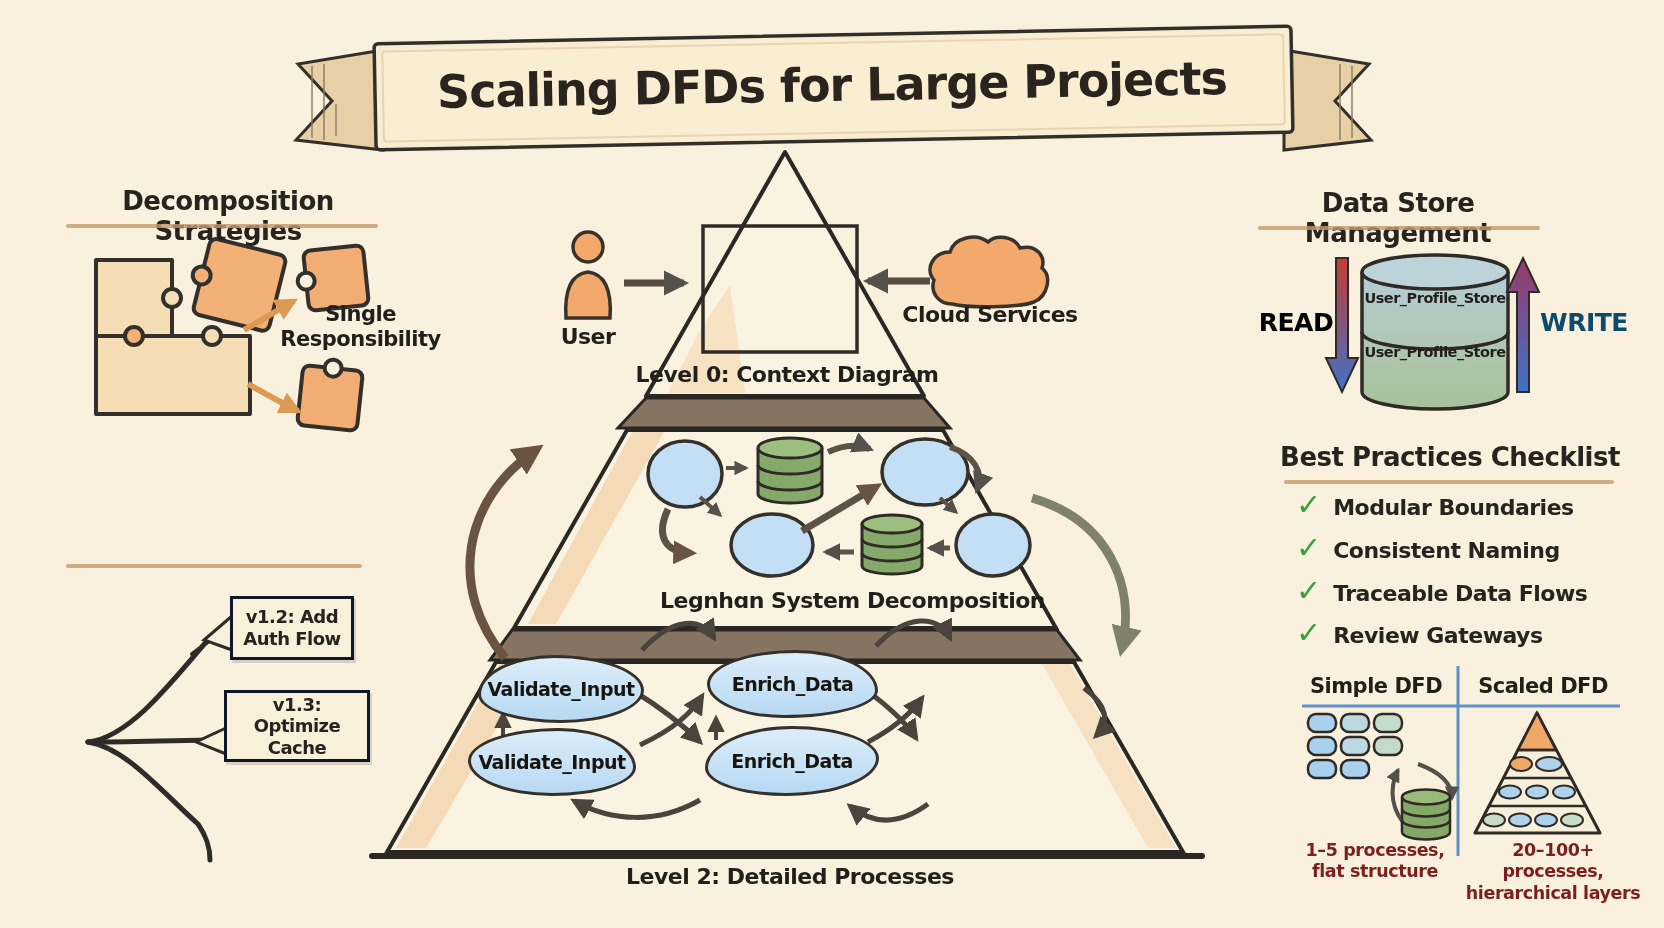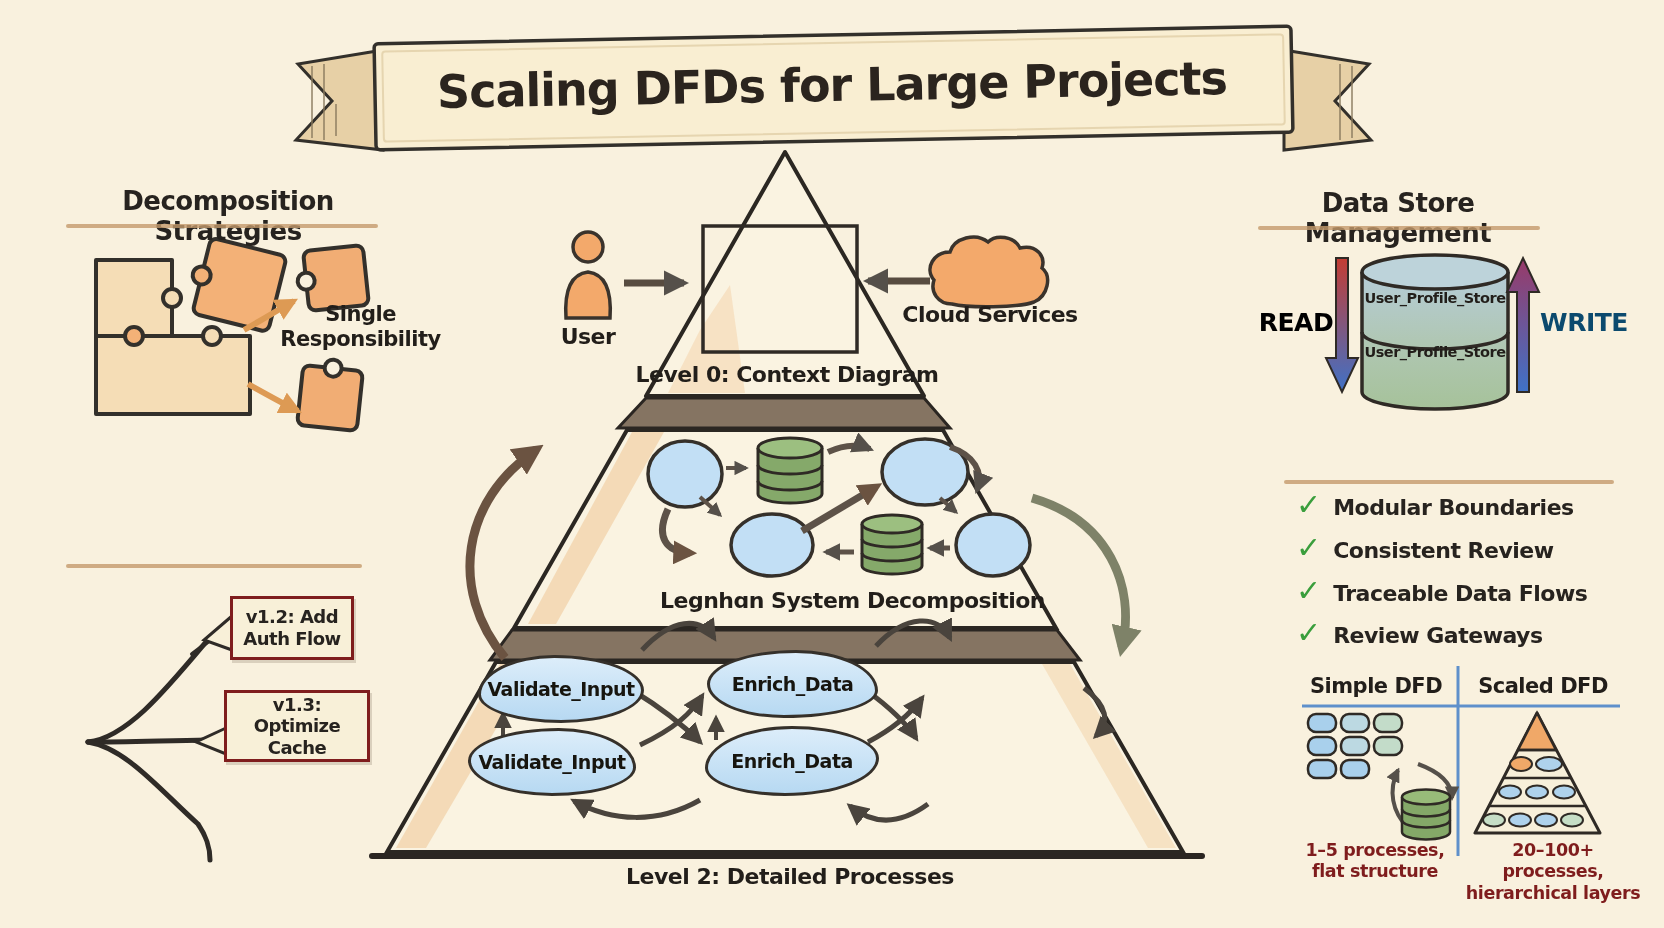--- a/index.html
+++ b/index.html
@@ -5,21 +5,21 @@
   html,body{margin:0;padding:0;background:#efe5cd;}
   .canvas{position:relative;width:1664px;height:928px;background:#f9f1de;overflow:hidden;
           font-family:"DejaVu Sans",sans-serif;color:#27231f;padding-left:20px;}
   .hd{position:absolute;font-weight:700;text-align:center;color:#27231f;letter-spacing:-0.5px;}
   .ul{position:absolute;background:#c49a6c;height:4px;border-radius:3px;opacity:.8;}
   .lab{position:absolute;text-align:center;font-weight:700;color:#221e1a;letter-spacing:-0.5px;}
   .bubble{position:absolute;display:flex;align-items:center;justify-content:center;
           background:linear-gradient(#dcedfa,#b7d9f2);border:3.5px solid #35302a;
           font-weight:700;font-size:19px;color:#17150f;letter-spacing:-0.5px;z-index:3;}
   .tag{position:absolute;display:flex;align-items:center;justify-content:center;text-align:center;
-       background:#f8f0d8;border:3px solid #7f1d1d;font-weight:700;font-size:18px;line-height:1.2;
+       background:#f8f0d8;border:3px solid #0f172a;font-weight:700;font-size:18px;line-height:1.2;
        box-shadow:2px 3px 0 rgba(80,60,40,.18);z-index:3;letter-spacing:-0.5px;}
   .cap{position:absolute;text-align:center;font-weight:600;font-size:17.5px;line-height:1.22;color:#7f1d1d;letter-spacing:-0.4px;}
   .chk{position:absolute;display:flex;align-items:center;gap:12px;z-index:3;}
   .chk .m{color:#3a9e3c;font-size:30px;font-weight:700;line-height:1;transform:translateY(-2px);}
   .chk .t{font-size:22px;font-weight:600;letter-spacing:-0.5px;}
   svg{position:absolute;left:0;top:0;}
   .title{position:absolute;left:382px;top:58px;width:900px;text-align:center;font-size:46px;
          font-weight:700;color:#2b241e;letter-spacing:-1px;transform:rotate(-1deg);z-index:3;}
 </style>
 </head>
@@ -242,28 +242,29 @@
   <div class="bubble" style="left:468px;top:728px;width:162px;height:62px;border-radius:54% 46% 50% 50%/48% 58% 42% 52%;">Validate_Input</div>
   <div class="bubble" style="left:705px;top:726px;width:168px;height:64px;border-radius:50% 50% 54% 46%/60% 46% 54% 40%;">Enrich_Data</div>
 
   <div class="hd" style="left:1226px;top:188px;width:344px;font-size:26px;">Data Store Management</div>
   <div class="ul" style="left:1258px;top:226px;width:282px;"></div>
   <div class="lab" style="left:1258px;top:308px;width:76px;font-size:25px;color:#000000;">READ</div>
   <div class="lab" style="left:1538px;top:308px;width:92px;font-size:25px;color:#0c4a6e;">WRITE</div>
   <div class="lab" style="left:1364px;top:290px;width:142px;font-size:14.5px;font-weight:600;">User_Profile_Store</div>
   <div class="lab" style="left:1364px;top:344px;width:142px;font-size:14.5px;font-weight:600;">User_Profile_Store</div>
 
+  <div class="hd" style="left:1250px;top:442px;width:400px;font-size:26px;">Best Practices Checklist</div>
   <div class="ul" style="left:1284px;top:480px;width:330px;"></div>
   <div class="chk" style="left:1296px;top:492px;">
     <span class="m">✓</span>
     <span class="t">Modular Boundaries</span>
   </div>
   <div class="chk" style="left:1296px;top:535px;">
     <span class="m">✓</span>
-    <span class="t">Consistent Review</span>
+    <span class="t">Consistent Naming</span>
   </div>
   <div class="chk" style="left:1296px;top:578px;">
     <span class="m">✓</span>
     <span class="t">Traceable Data Flows</span>
   </div>
   <div class="chk" style="left:1296px;top:620px;">
     <span class="m">✓</span>
     <span class="t">Review Gateways</span>
   </div>
 

